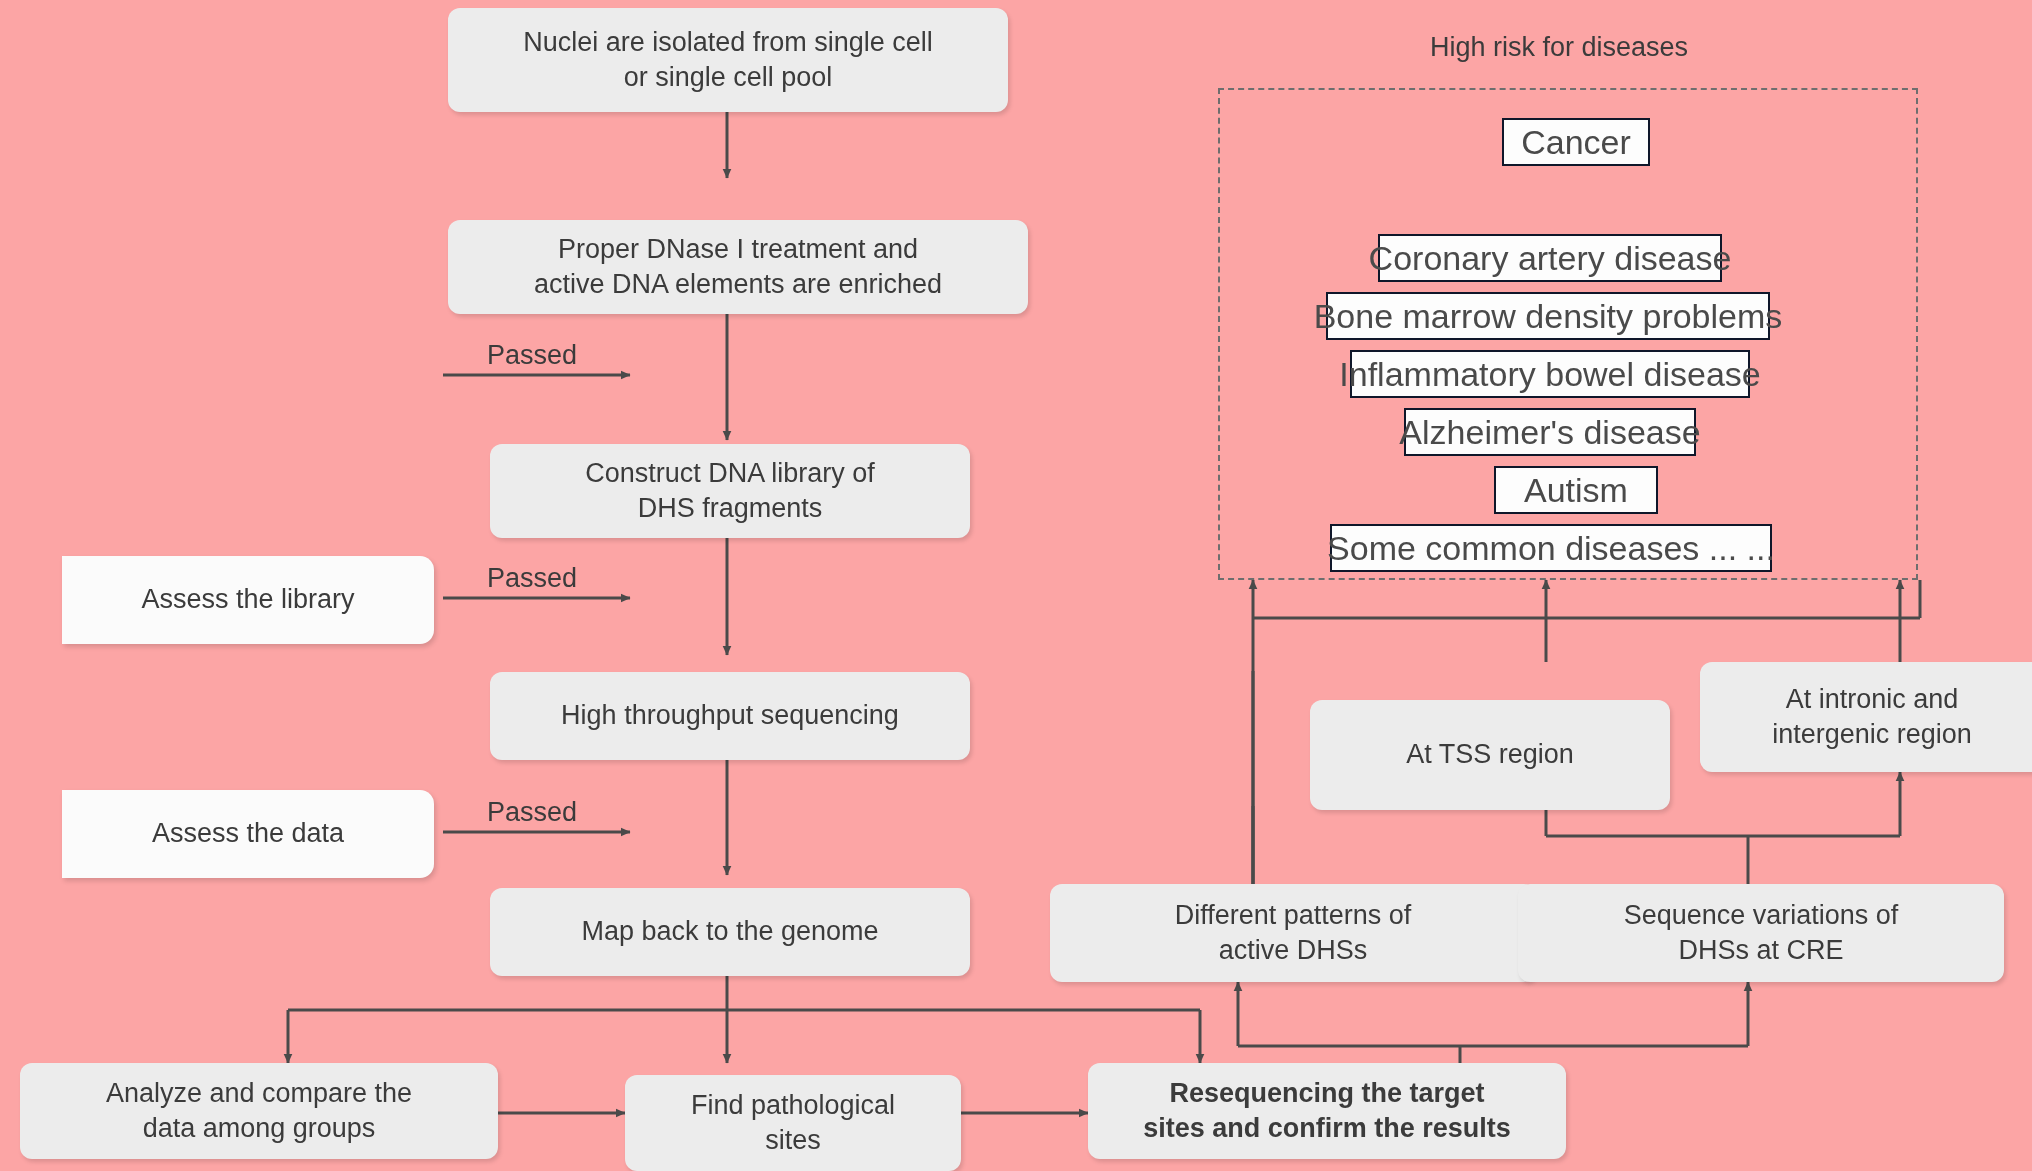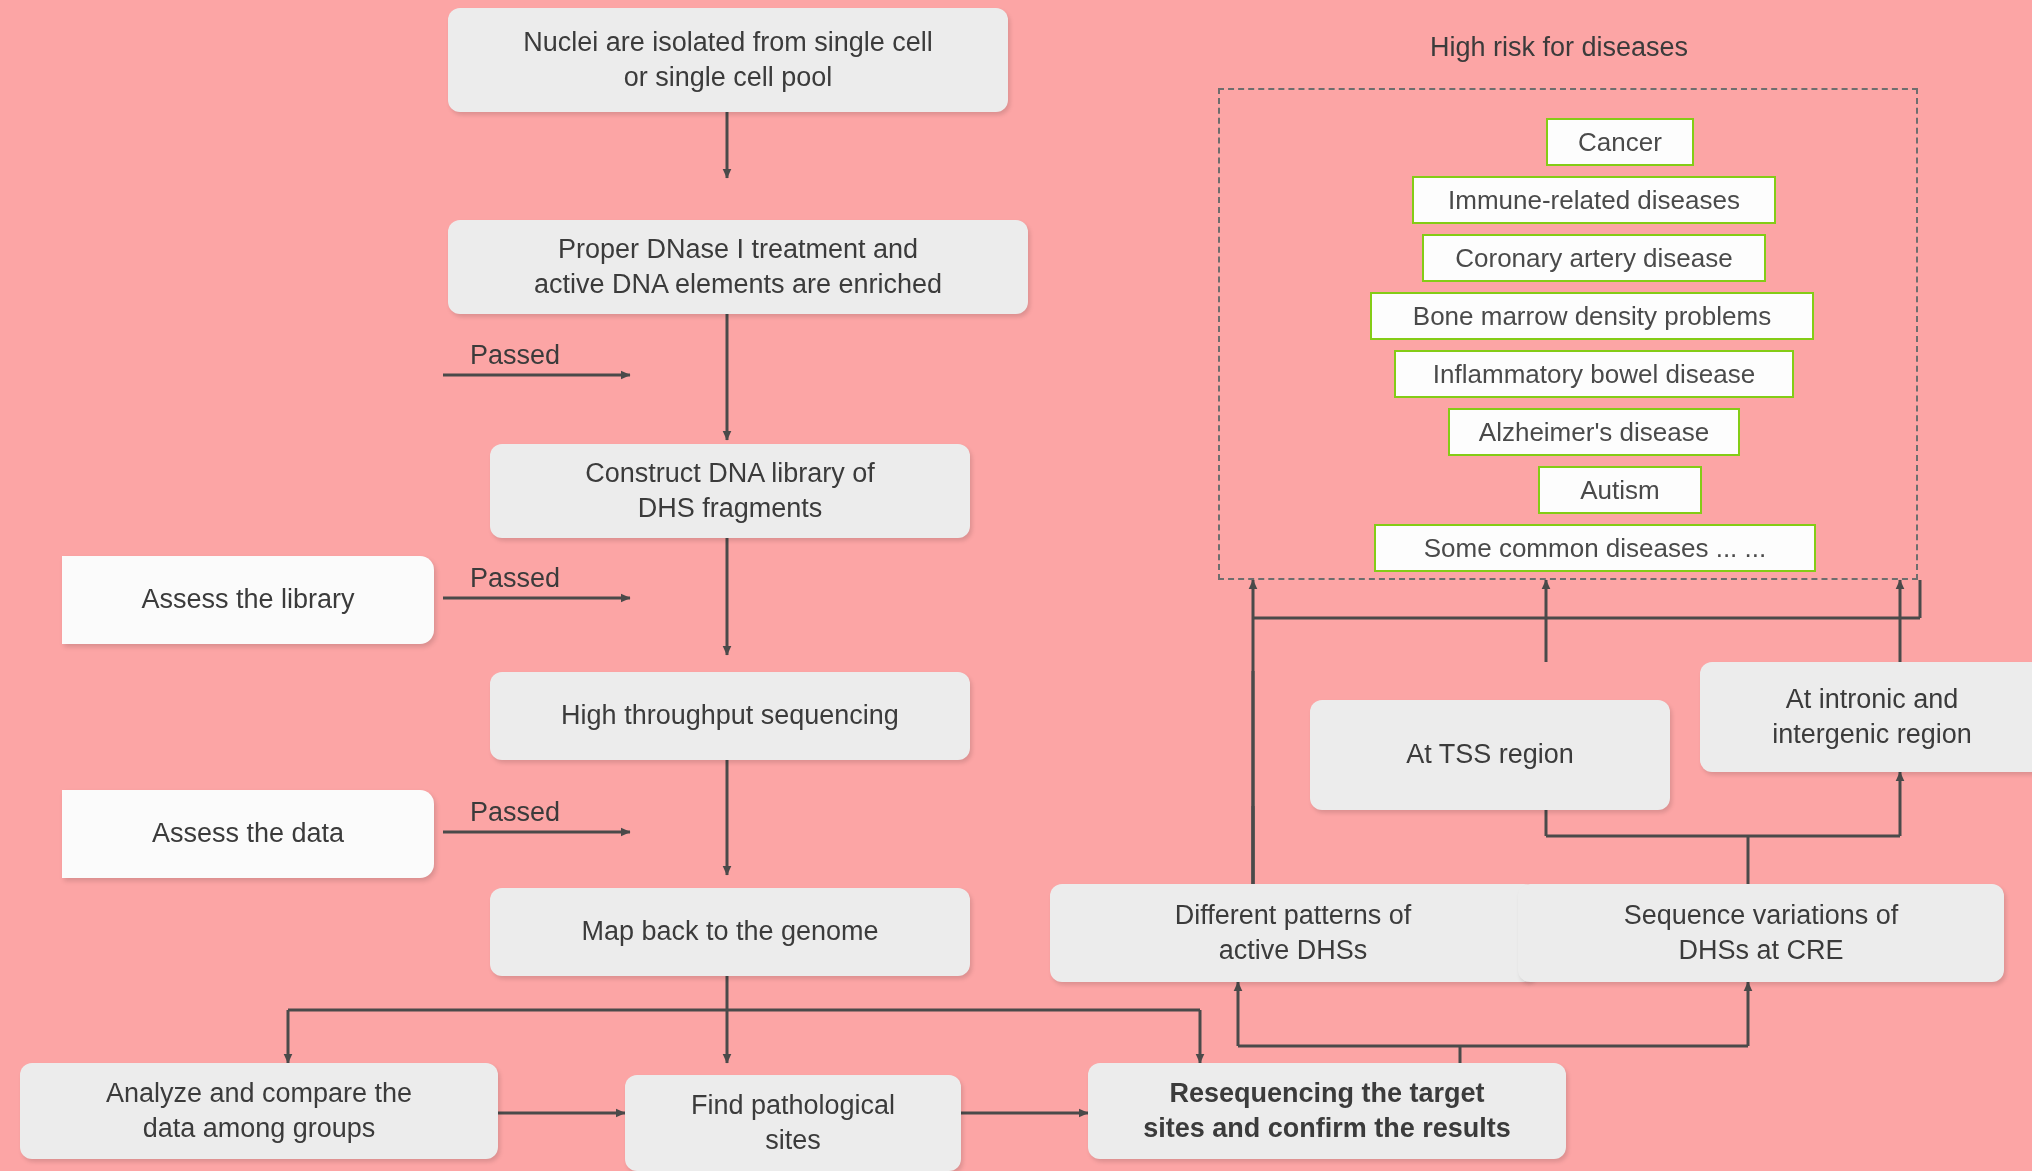--- a/index.html
+++ b/index.html
@@ -39,30 +39,29 @@
     text-align:center;
     box-sizing:border-box;
     padding:4px 10px;
     white-space:pre-line;
   }
 
   
   .chip{
     position:absolute;
     background:#fdfdfd;
-    border:2px solid #84cc16;
+    border:2px solid #0f172a;
     color:#4a4a4a;
-    font-size:26px;
+    font-size:34px;
     display:flex;
     align-items:center;
     justify-content:center;
     text-align:center;
     box-sizing:border-box;
     white-space:nowrap;
-    margin-left:44px;
   }
 
   
   .dashed-region{
     position:absolute;
     border:2px dashed #6e6e6e;
     background:transparent;
     box-sizing:border-box;
   }
 
@@ -72,20 +71,21 @@
     font-size:27px;
     white-space:nowrap;
   }
 
   
   .edge-label{
     position:absolute;
     color:#3b3b3b;
     font-size:27px;
     white-space:nowrap;
+    margin-left:17px;
   }
 
   svg.wires{position:absolute;left:0;top:0;width:2032px;height:1171px;pointer-events:none;}
 </style>
 </head>
 <body>
 
 <div id="canvas">
 
   <svg class="wires" viewBox="0 0 2032 1171">
@@ -179,21 +179,20 @@
 
   <div class="node" style="left:1700px; top:662px; width:344px; height:110px;">At intronic and
 intergenic region</div>
 
   <div class="region-title" style="left:1430px; top:32px;">High risk for diseases</div>
 
   <div class="dashed-region" style="left:1218px; top:88px; width:700px; height:492px;"></div>
 
   <div class="chip" style="left:1502px; top:118px; width:148px; height:48px;">Cancer</div>
 
-  <div class="chip" style="left:1368px; top:176px; width:364px; height:48px;">Immune-related diseases</div>
 
   <div class="chip" style="left:1378px; top:234px; width:344px; height:48px;">Coronary artery disease</div>
 
   <div class="chip" style="left:1326px; top:292px; width:444px; height:48px;">Bone marrow density problems</div>
 
   <div class="chip" style="left:1350px; top:350px; width:400px; height:48px;">Inflammatory bowel disease</div>
 
   <div class="chip" style="left:1404px; top:408px; width:292px; height:48px;">Alzheimer's disease</div>
 
   <div class="chip" style="left:1494px; top:466px; width:164px; height:48px;">Autism</div>

